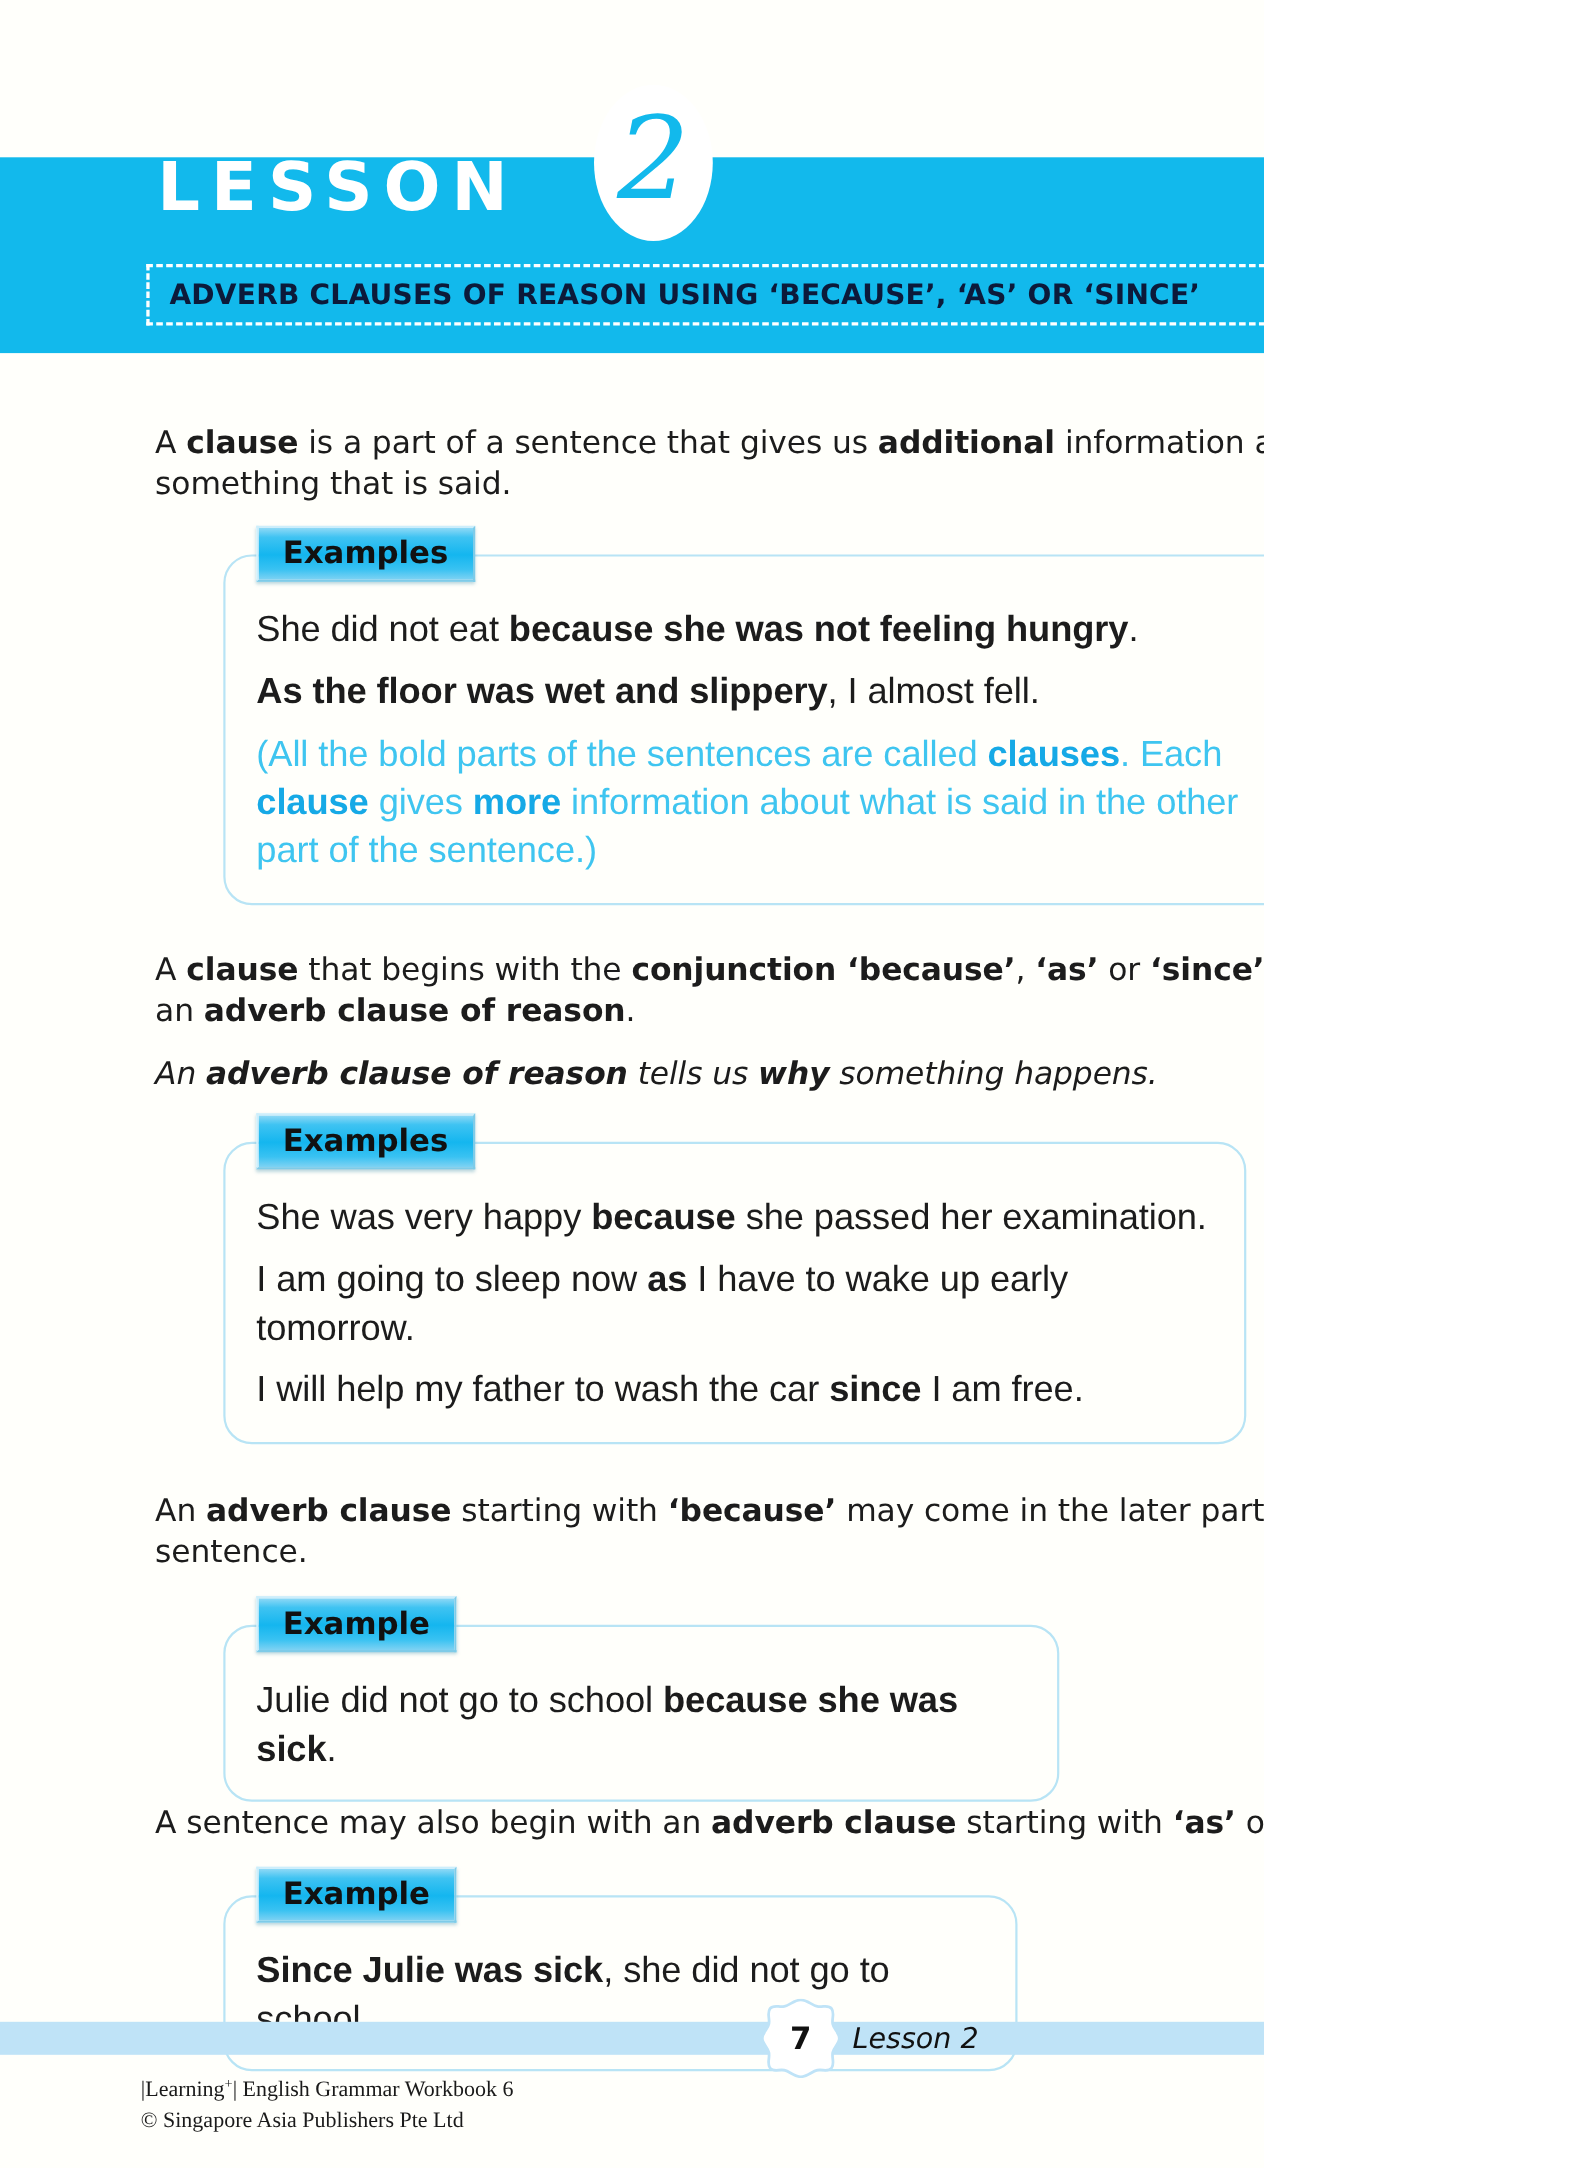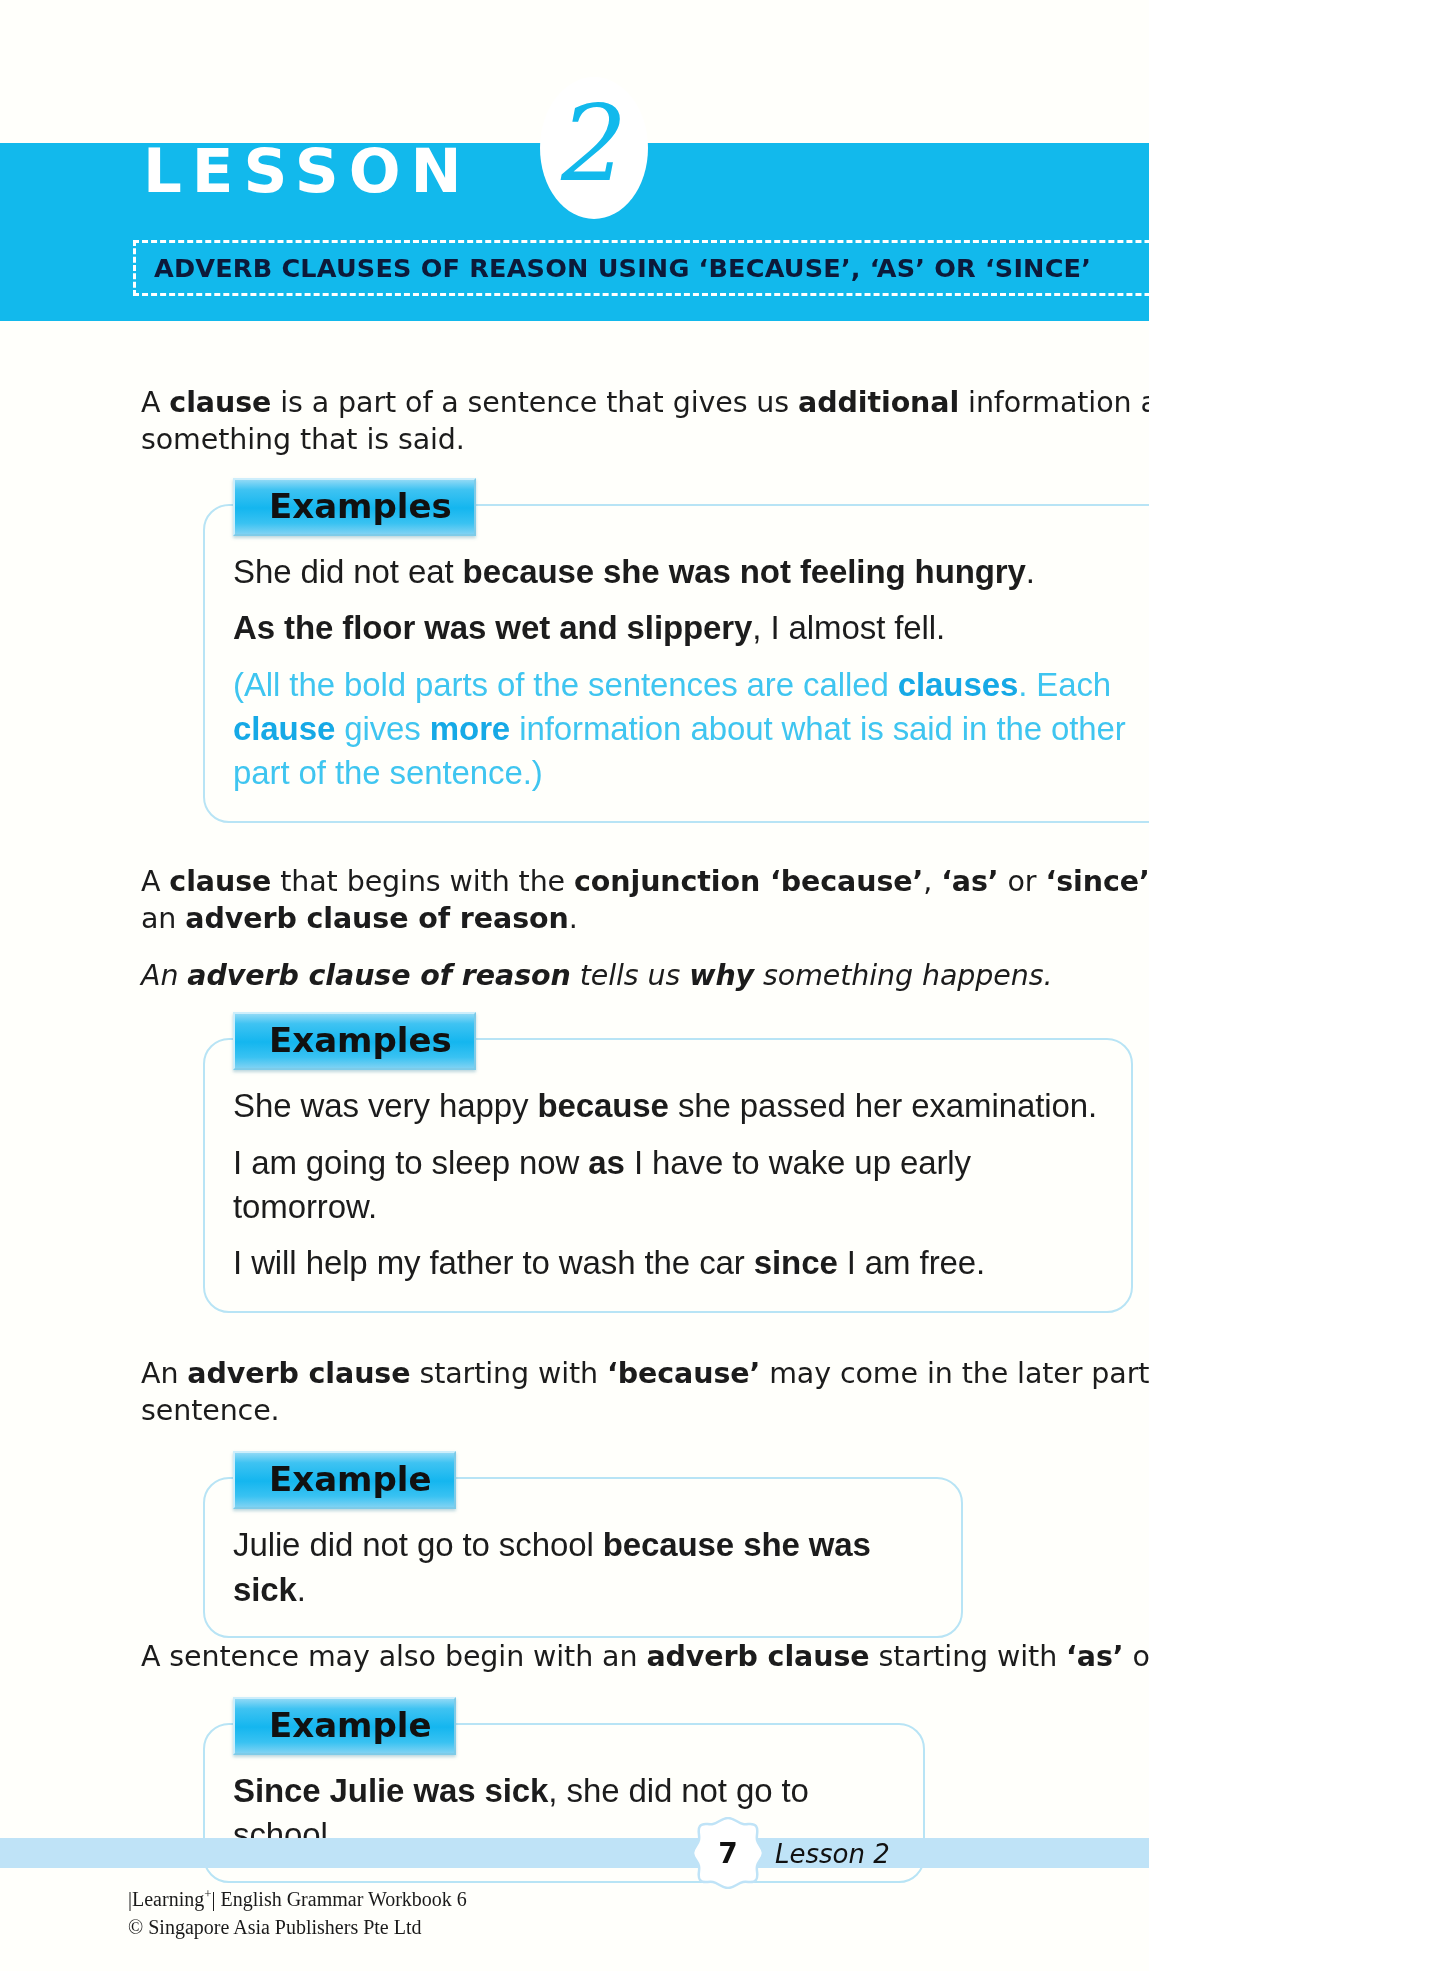--- a/index.html
+++ b/index.html
@@ -118,23 +118,23 @@
     border-radius: 26px;
     background: #fffffb;
     box-sizing: border-box;
     padding: 44px 30px 26px 28px;
   }
   .ex-label {
     position: absolute;
     left: 28px;
     top: -28px;
     z-index: 3;
-    padding: 6px 22px 8px 34px;
-    font-family: "DejaVu Sans", sans-serif;
-    font-size: 34px;
+    padding: 6px 22px 8px 22px;
+    font-family: "DejaVu Sans", sans-serif;
+    font-size: 28px;
     font-weight: bold;
     color: #111111;
     background: linear-gradient(to bottom,
         #8fd9f6 0%,
         #3fc3f2 18%,
         #14b6ef 52%,
         #39c2f2 80%,
         #7ed2f3 100%);
     border-top: 2px solid #cdeefb;
     border-left: 2px solid #cdeefb;

